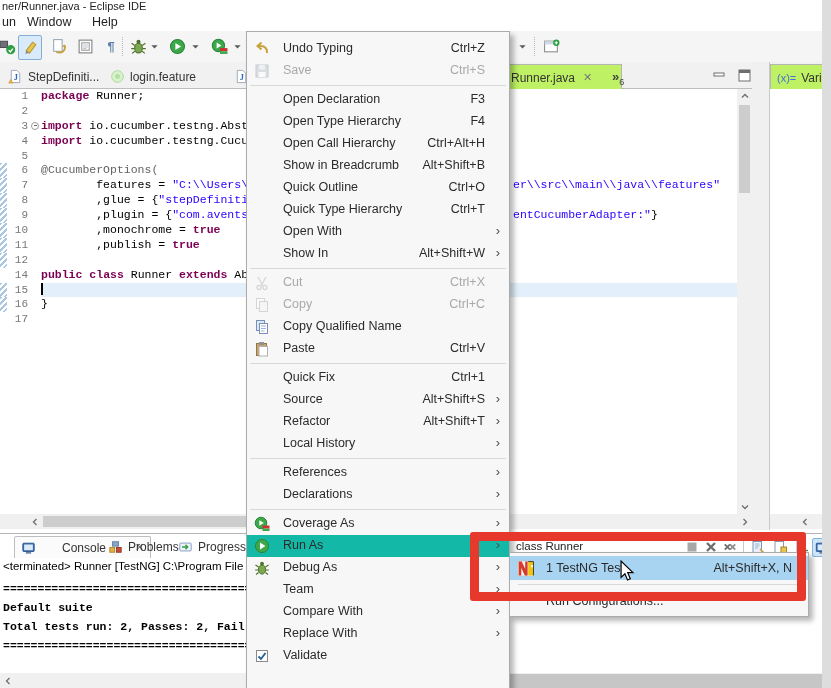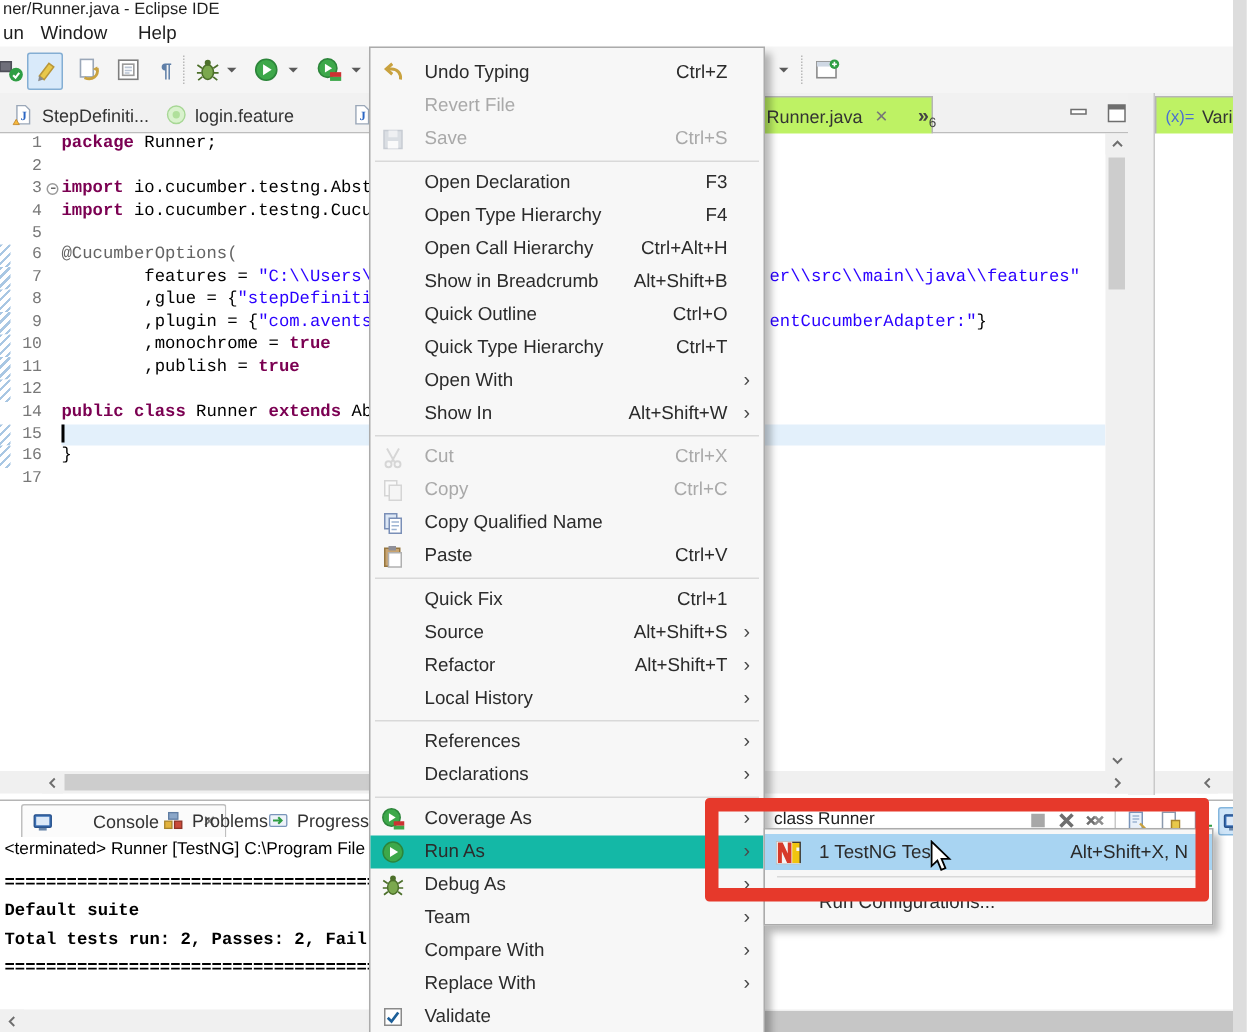--- a/index.html
+++ b/index.html
@@ -488,24 +488,20 @@
         <span class="ico">
           <svg viewBox="0 0 16 16">
             <path d="M13 12c.5-4-2-7-6-7H4" fill="none" stroke="#c9a23f" stroke-width="2"></path>
             <path d="M7.5 1.5 3.5 5l4 3.5" fill="none" stroke="#c9a23f" stroke-width="2"></path>
           </svg>
         </span>
         <span class="lbl">Undo Typing</span>
         <span class="sc">Ctrl+Z</span>
       </div>
       <div class="mrow dis">
-        <span class="ico"></span>
-        <span class="lbl">Revert File</span>
-      </div>
-      <div class="mrow dis">
         <span class="ico">
           <svg viewBox="0 0 16 16">
             <rect x="2" y="2" width="12" height="12" fill="#b9c0cc" stroke="#8f99a8"></rect>
             <rect x="5" y="2" width="6" height="4.5" fill="#e6e9ee"></rect>
             <rect x="4.5" y="9" width="7" height="5" fill="#fff"></rect>
           </svg>
         </span>
         <span class="lbl">Save</span>
         <span class="sc">Ctrl+S</span>
       </div>

